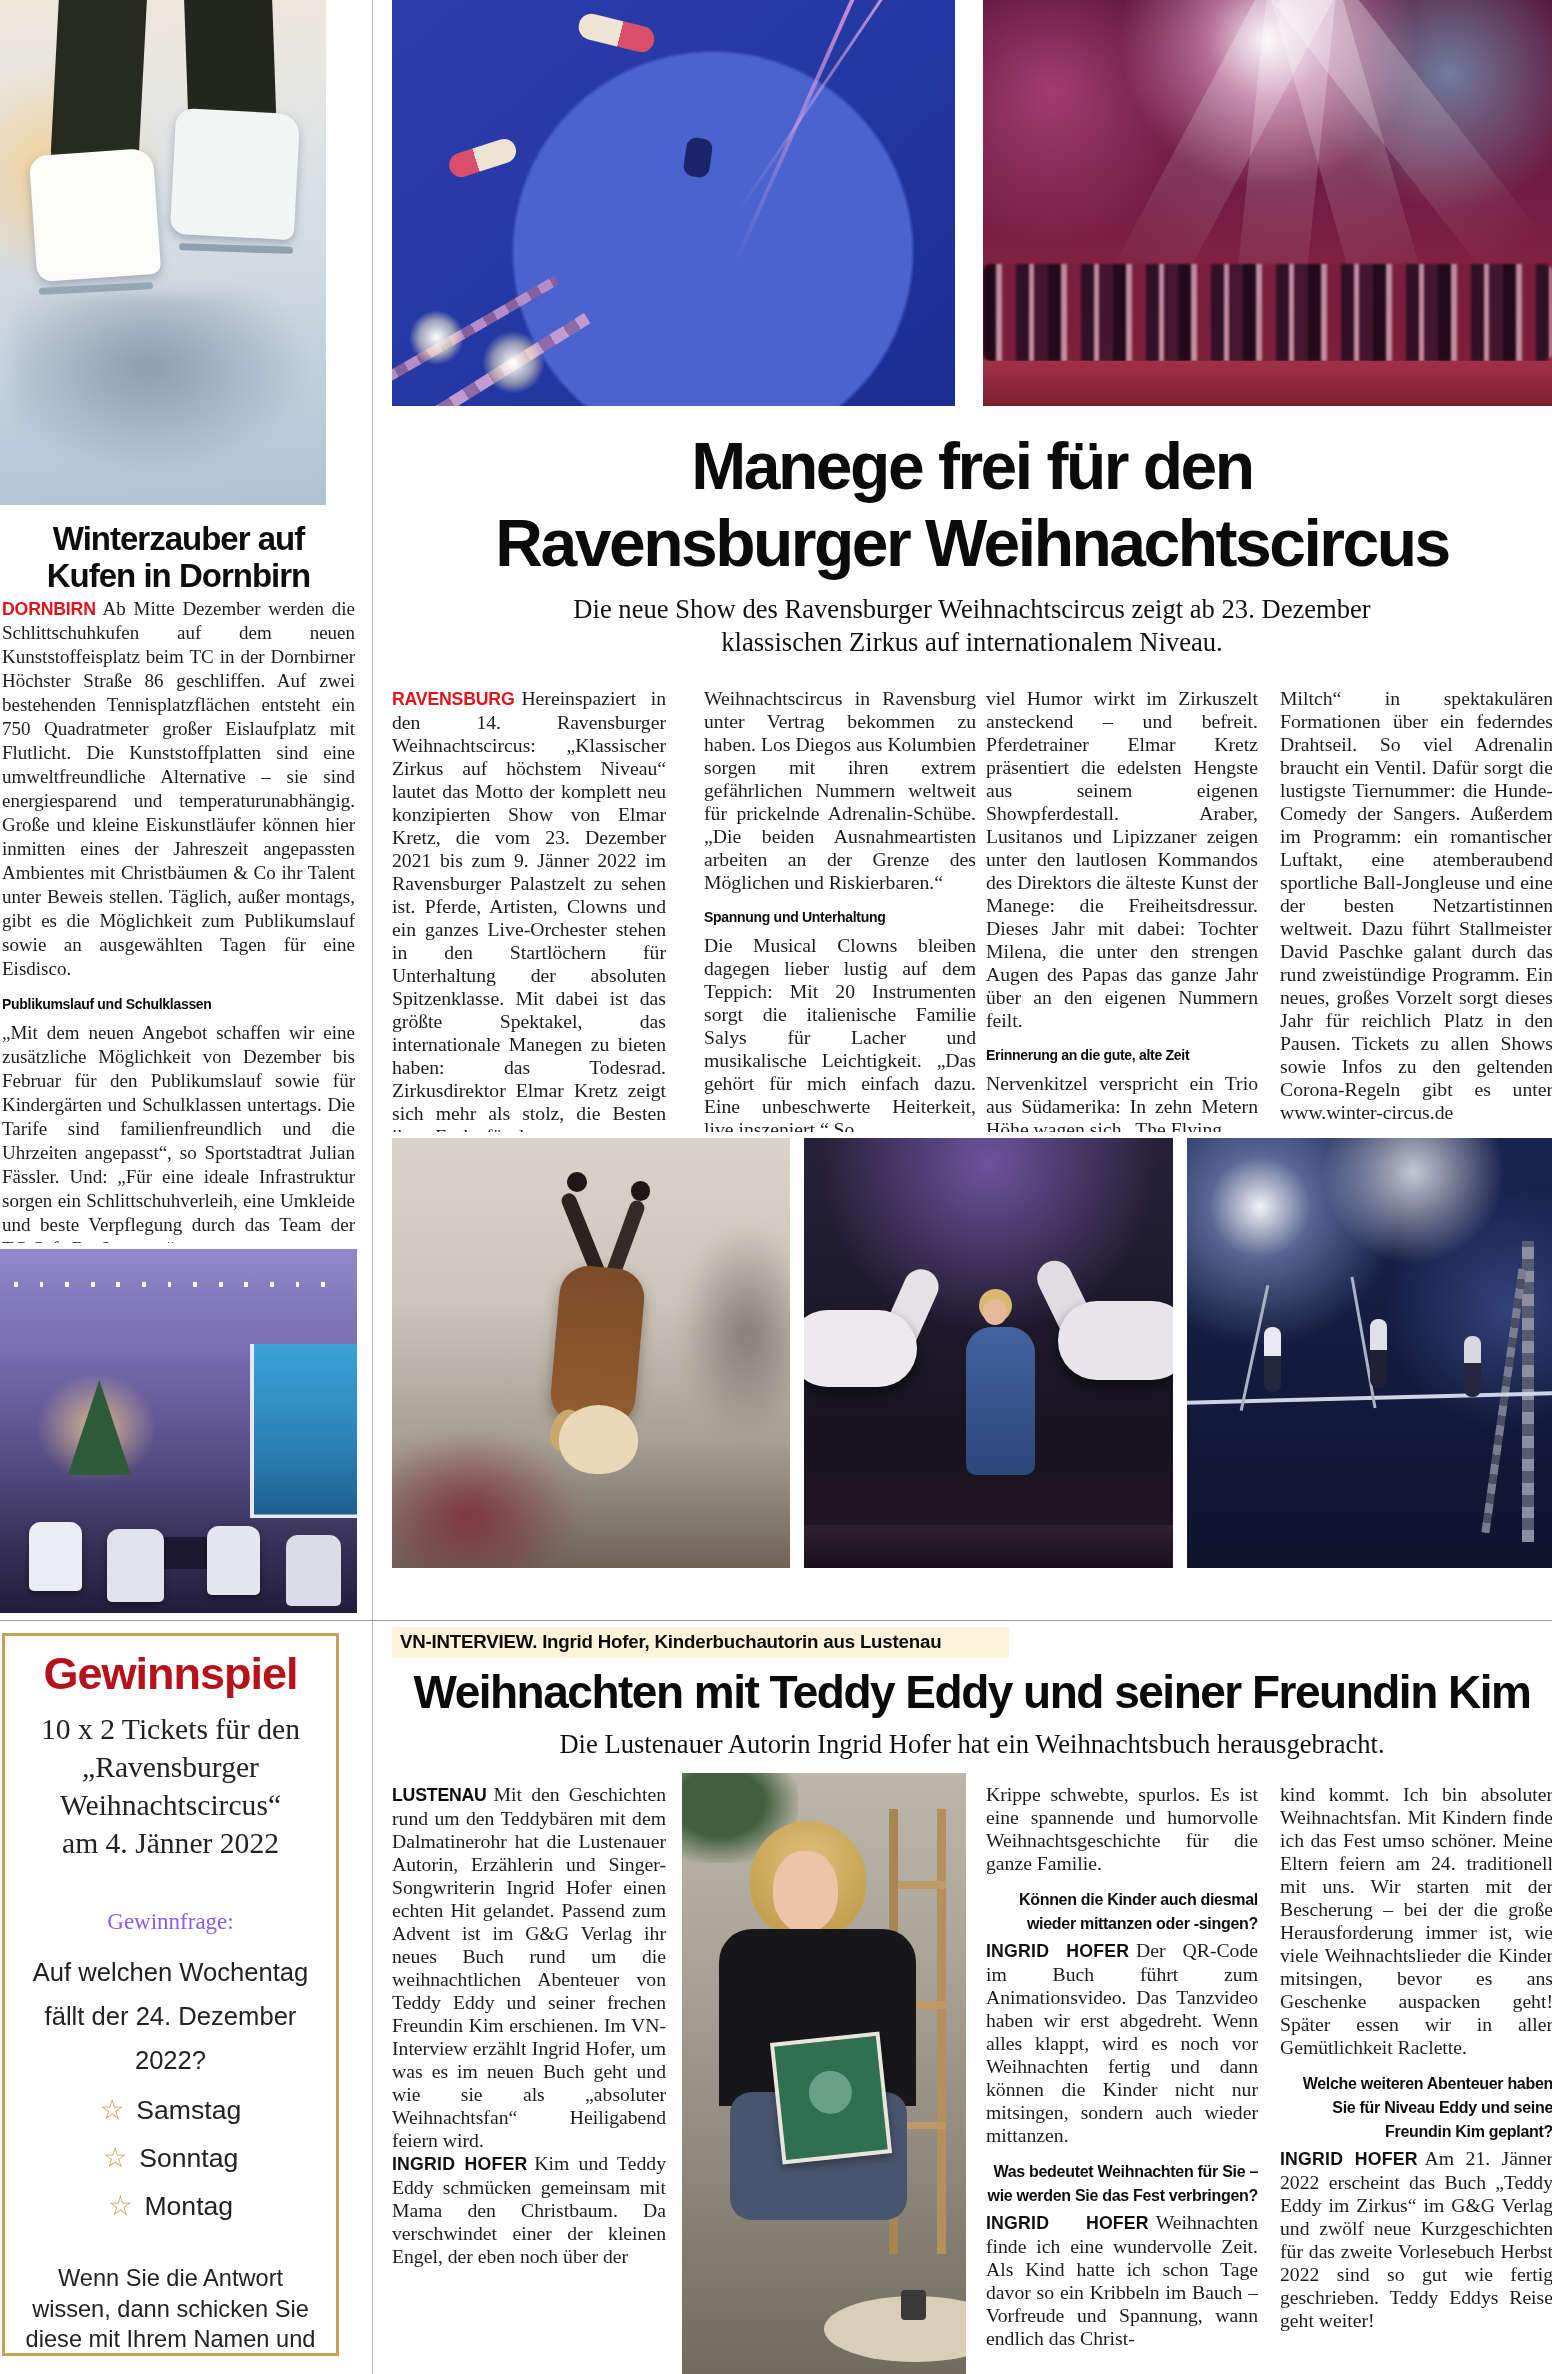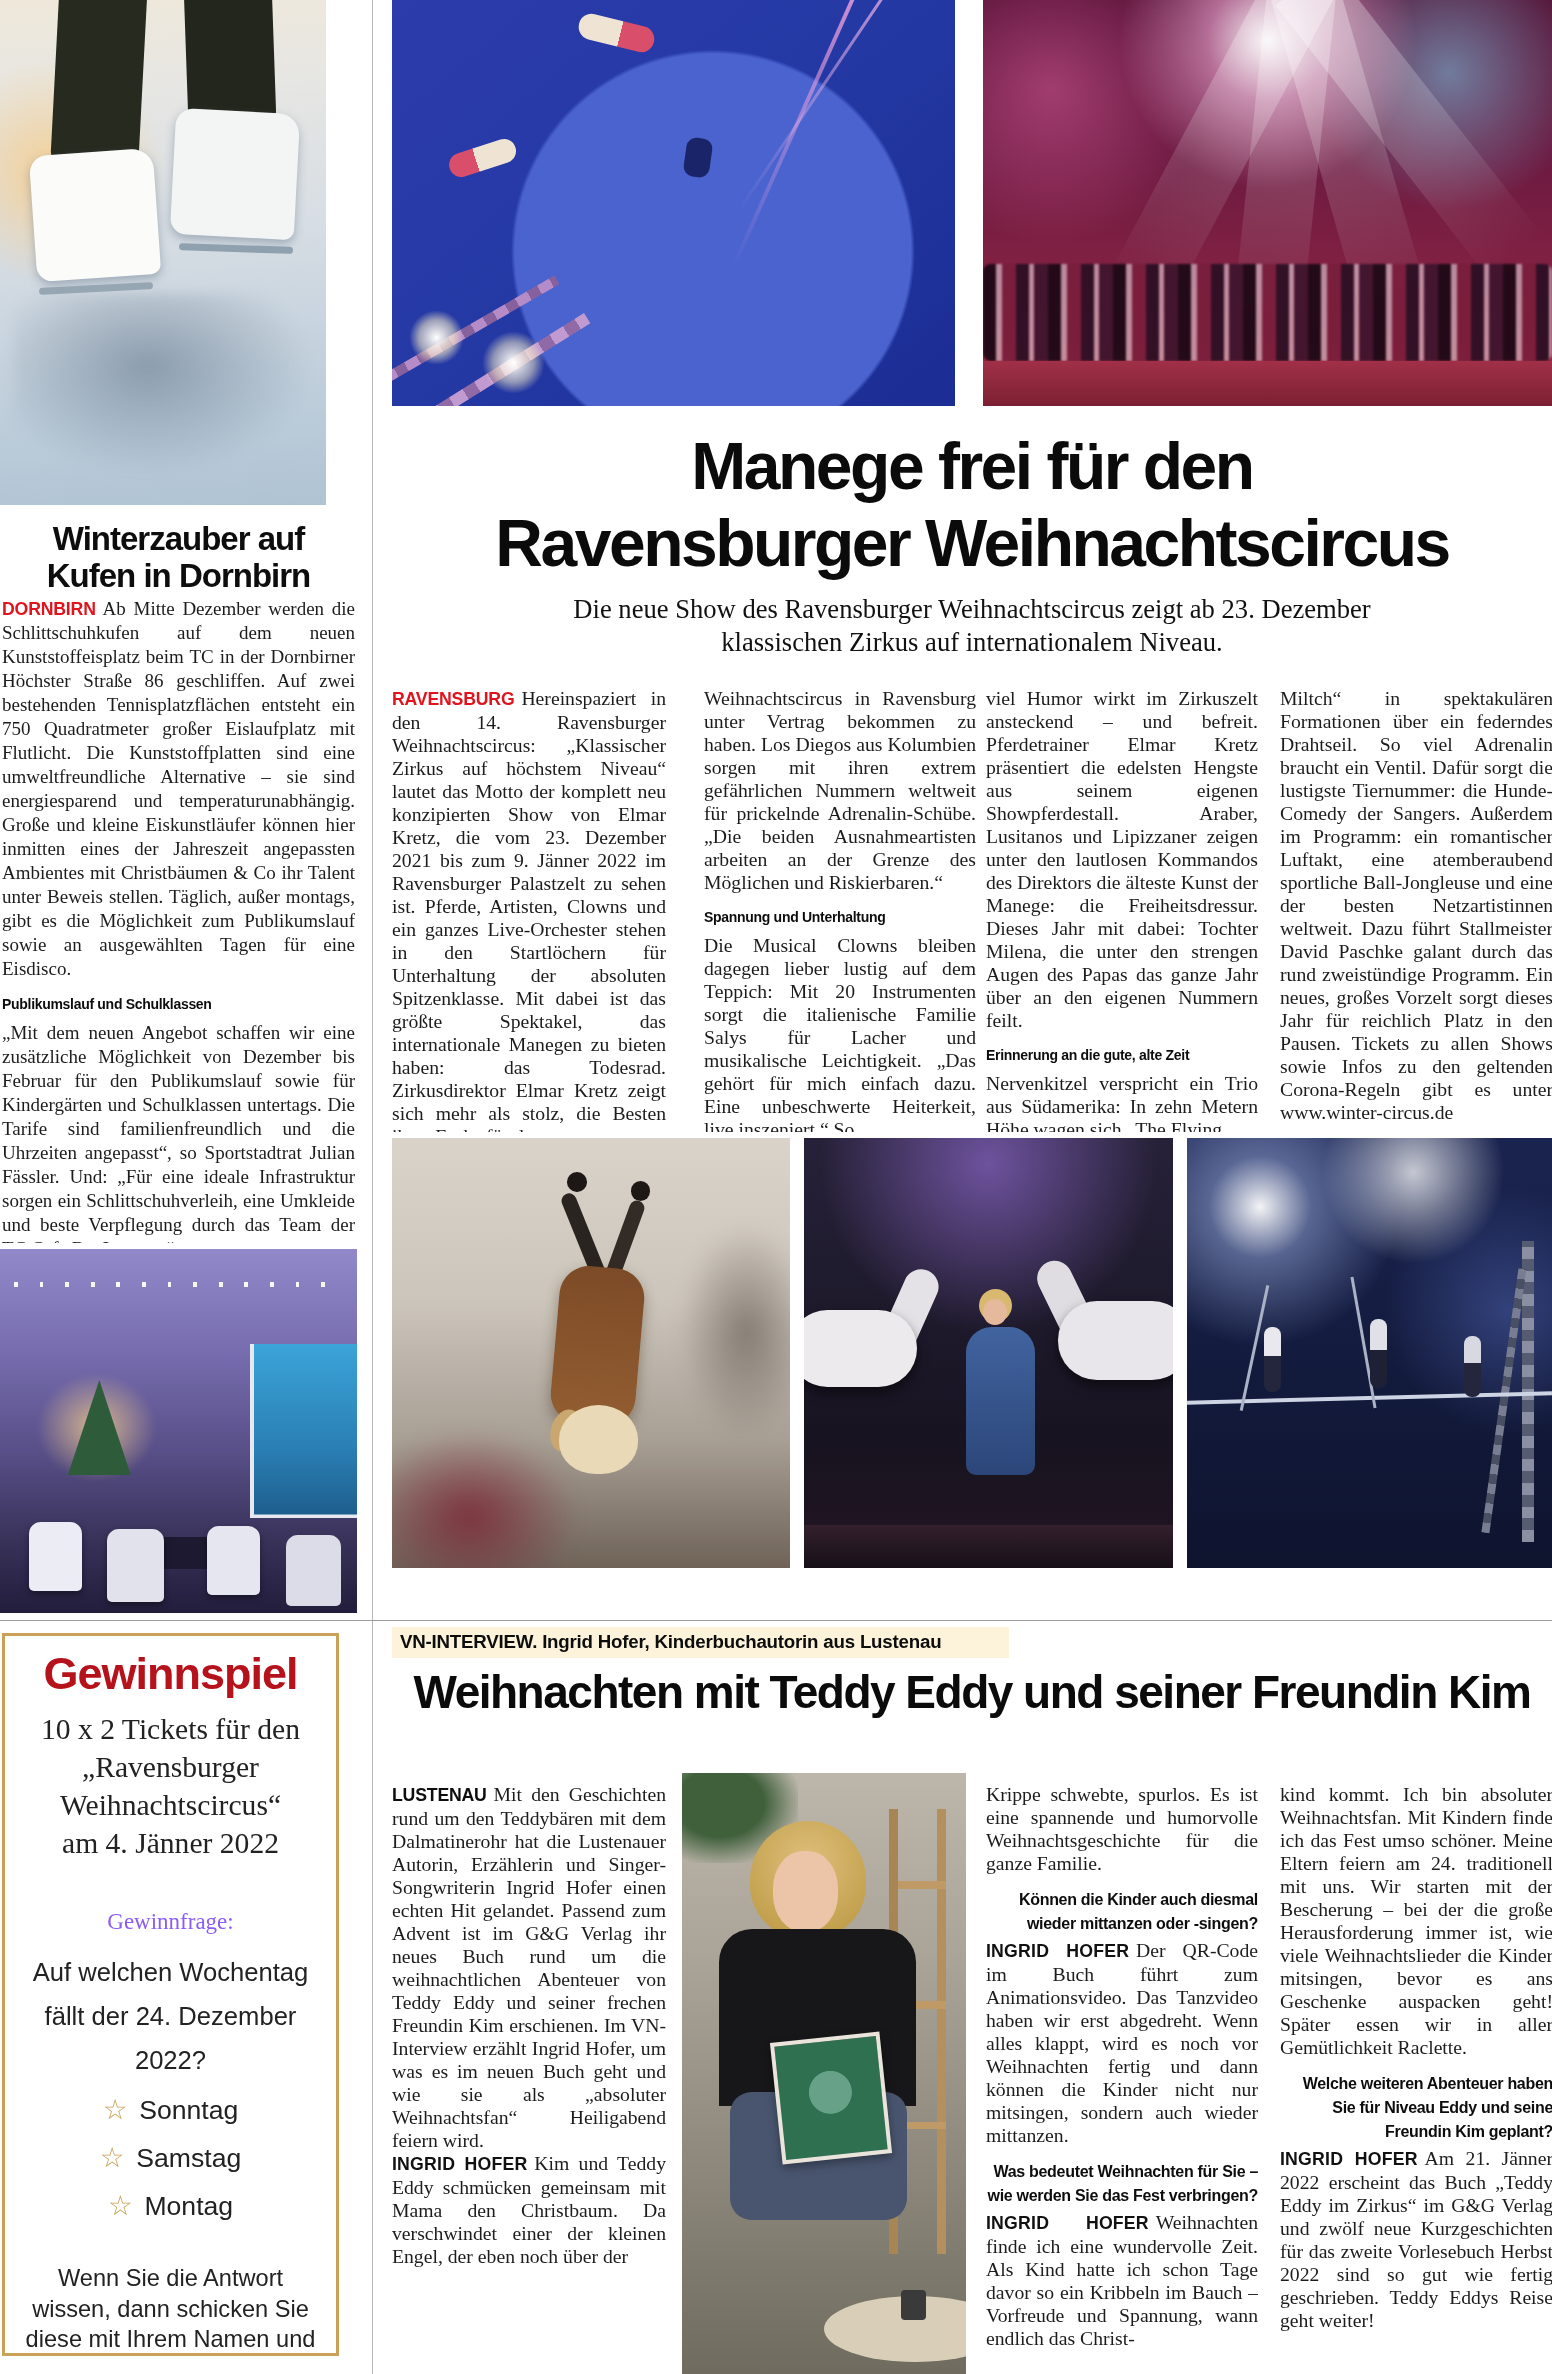--- a/index.html
+++ b/index.html
@@ -302,34 +302,35 @@
     <div class="contest-title">Gewinnspiel</div>
     <div class="contest-prize">
       <div>10 x 2 Tickets für den</div>
       <div>„Ravensburger</div>
       <div>Weihnachtscircus“</div>
       <div>am 4. Jänner 2022</div>
     </div>
     <div class="contest-qlabel">Gewinnfrage:</div>
     <div class="contest-question">Auf welchen Wochentag fällt der 24. Dezember 2022?</div>
     <div class="contest-options">
+      <div class="contest-option"><span class="star">☆</span><span>Samstag</span></div>
       <div class="contest-option"><span class="star">☆</span><span>Sonntag</span></div>
-      <div class="contest-option"><span class="star">☆</span><span>Samstag</span></div>
       <div class="contest-option"><span class="star">☆</span><span>Montag</span></div>
     </div>
     <div class="contest-instructions">Wenn Sie die Antwort wissen, dann schicken Sie diese mit Ihrem Namen und Ihrer Adresse an:</div>
 
   </div>
 
   <div class="abs kicker">
     <span>VN-INTERVIEW.</span>
     <span>Ingrid Hofer, Kinderbuchautorin aus Lustenau</span>
   </div>
 
   <div class="abs int-headline">Weihnachten mit Teddy Eddy und seiner Freundin Kim</div>
+  <div class="abs int-subheadline">Die Lustenauer Autorin Ingrid Hofer hat ein Weihnachtsbuch herausgebracht.</div>
 
   <div class="abs icol icol1 body-text">
     <p><span class="leadin" style="color:#0d0d0d;">LUSTENAU</span><span>Mit den Geschichten rund um den Teddybären mit dem Dalmatinerohr hat die Lustenauer Autorin, Erzählerin und Singer-Songwriterin Ingrid Hofer einen echten Hit gelandet. Passend zum Advent ist im G&amp;G Verlag ihr neues Buch rund um die weihnachtlichen Abenteuer von Teddy Eddy und seiner frechen Freundin Kim erschienen. Im VN-Interview erzählt Ingrid Hofer, um was es im neuen Buch geht und wie sie als „absoluter Weihnachtsfan“ Heiligabend feiern wird.</span></p>
     <p><span class="speaker">INGRID HOFER</span><span>Kim und Teddy Eddy schmücken gemeinsam mit Mama den Christbaum. Da verschwindet einer der kleinen Engel, der eben noch über der</span></p>
   </div>
 
   <div class="abs photo-author">
     <div class="au-plant"></div>
     <div class="au-ladder1"></div>
     <div class="au-ladder2"></div>

